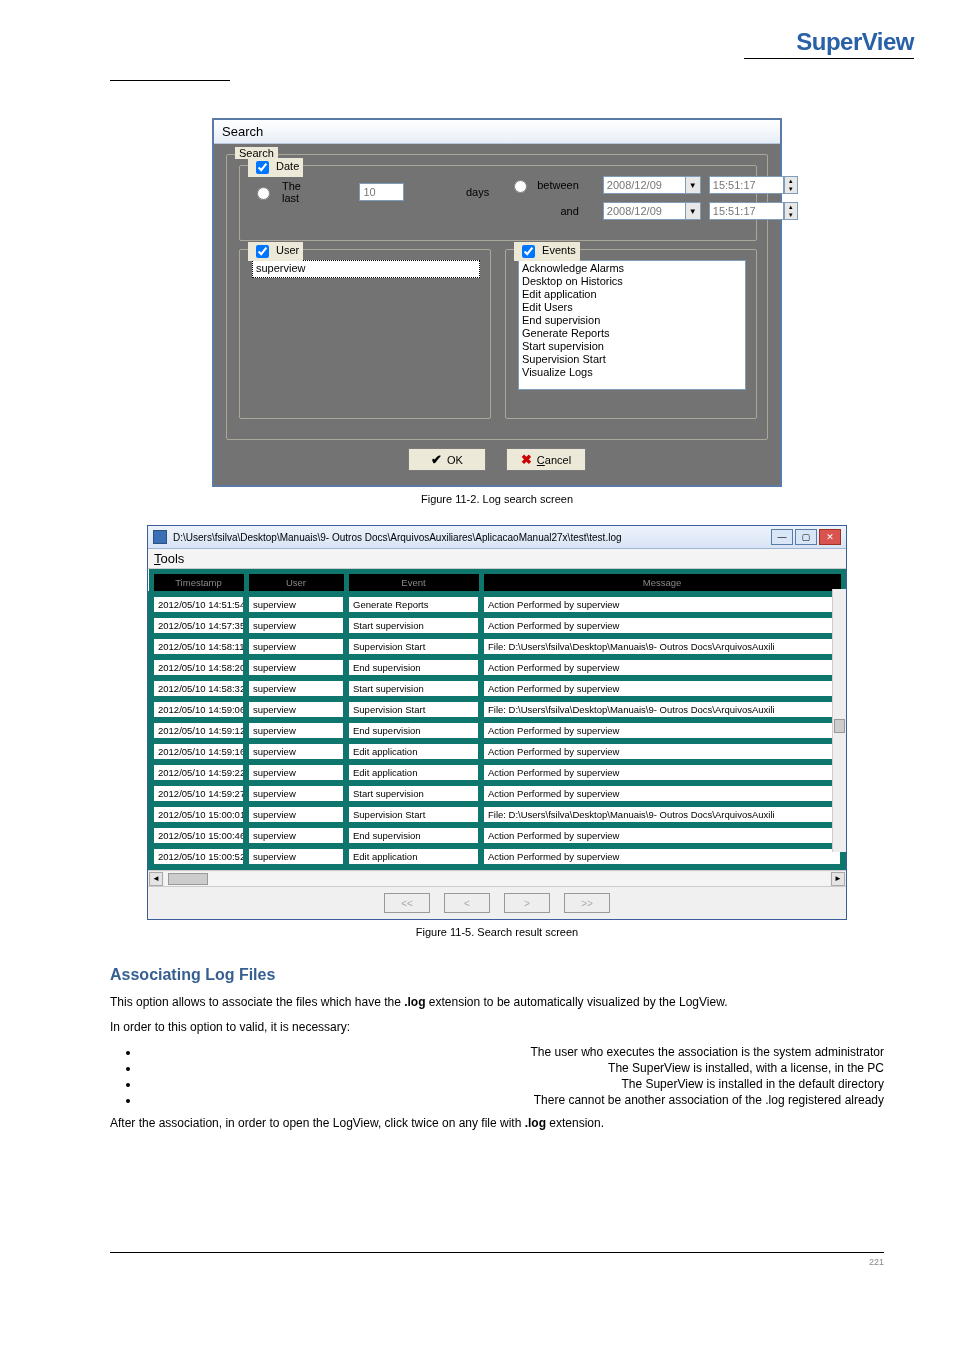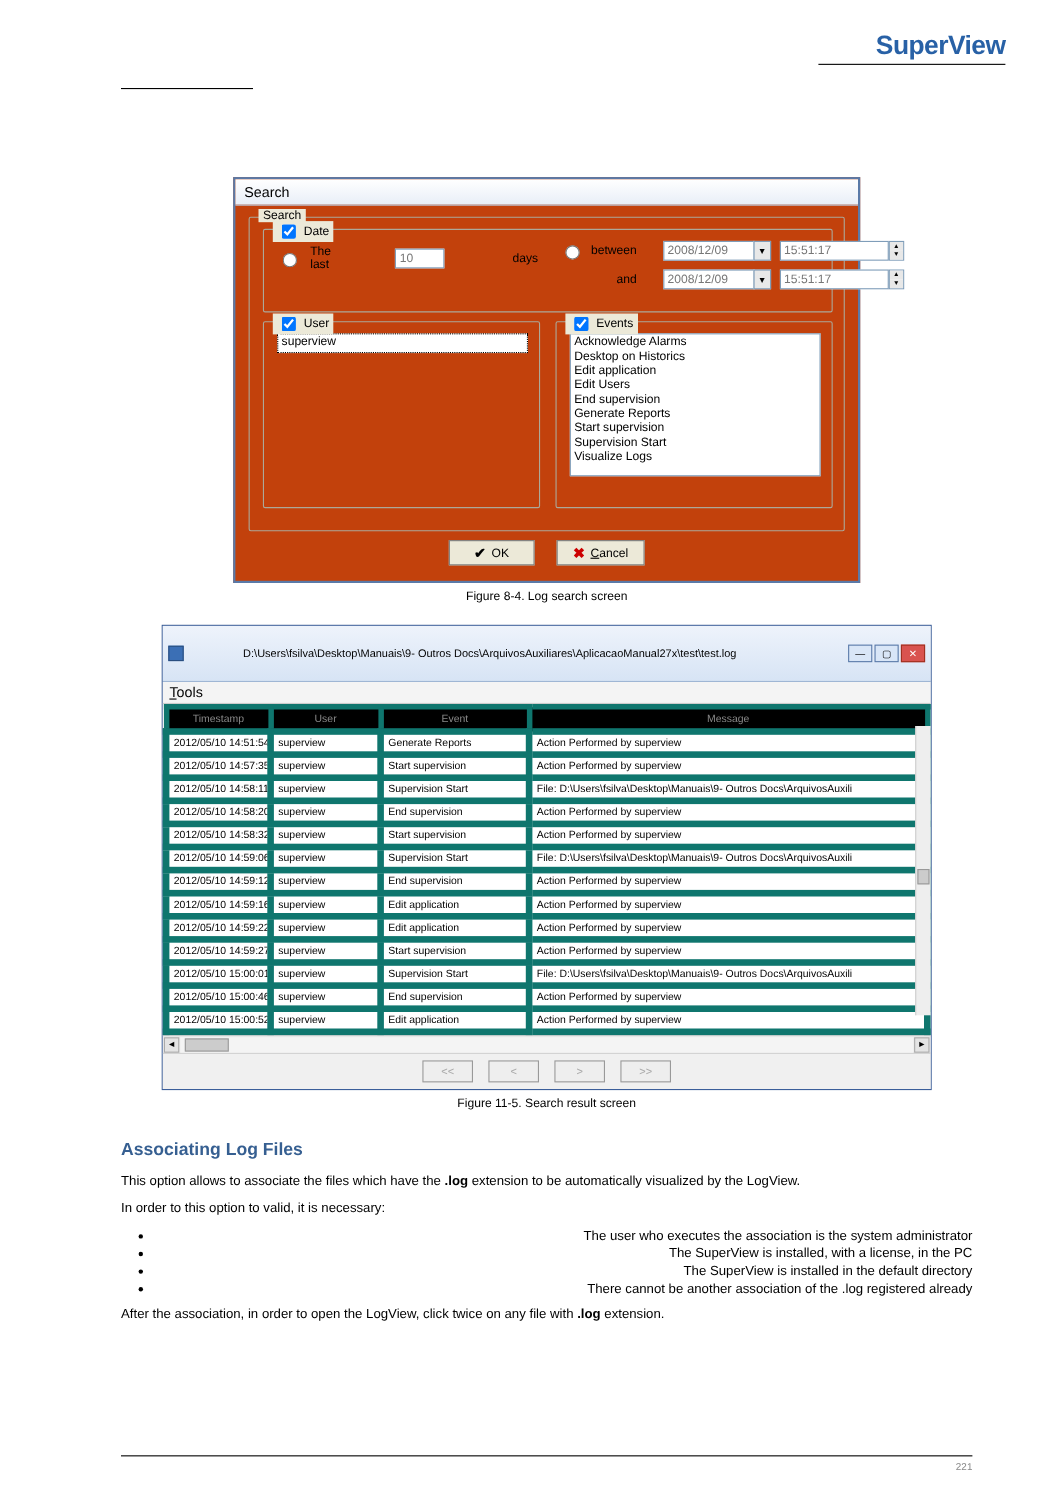--- a/index.html
+++ b/index.html
@@ -36,24 +36,24 @@
     width: 170px;
     text-align: right;
   }
   .figure-caption {
     text-align: center;
     font-size: 11px;
     margin: 6px 0 16px 0;
   }
   
   .dlg {
-    margin: 80px auto 0 auto;
+    margin: 37px auto 0 auto;
     width: 570px;
     border: 2px solid #5a7aa8;
-    background: #c2410c;
+    background: #737373;
     font-size: 11px;
   }
   .dlg-title {
     background: linear-gradient(#fff,#e8eef7);
     border-bottom: 1px solid #b8c7dc;
     padding: 4px 8px;
     font-size: 13px;
   }
   .dlg-body { padding: 10px 12px 14px 12px; }
   .group {
@@ -77,21 +77,21 @@
   .date-right { flex:1; }
   .date-right .line { display:flex; align-items:center; gap:8px; margin-bottom:8px; justify-content:flex-end;}
   .txt {
     border: 1px solid #7f9db9;
     background: #fff;
     font-size: 11px;
     padding: 1px 3px;
     height: 18px;
   }
   .txt[disabled]{ background:#fff; color:#777;}
-  .spin { width: 99px; }
+  .spin { width: 75px; }
   .datebox { width: 83px; }
   .radio { margin-right: 2px; vertical-align: middle; }
   .two-col { display:flex; gap:14px; }
   .two-col > .group { flex:1; min-height:170px;}
   .listbox {
     border:1px solid #7f9db9;
     background:#fff;
     width:100%;
     height:130px;
     padding:1px 3px;
@@ -130,26 +130,25 @@
   
   .logwin {
     margin: 20px auto 0 auto;
     width: 700px;
     border: 1px solid #3b5e9a;
     background:#f0f0f0;
     font-size:10px;
   }
   .logtitle {
     background: linear-gradient(#eef3fb,#d7e4f5);
-    padding:17px 5px;
+    padding:3px 5px;
     display:flex;
     align-items:center;
     justify-content:center;
     border-bottom:1px solid #9fb6d4;
-    gap:48px;
   }
   .logtitle .path { flex:1; margin:0 6px; font-size:10px; color:#000;}
   .winbtns { display:flex; gap:2px;}
   .wbtn { width:22px; height:16px; border:1px solid #5a7aa8; background:#d9e6f7; font-size:9px; display:flex; align-items:center; justify-content:center;}
   .wbtn.close { background:#d9534f; color:#fff; border-color:#a03020;}
   .menubar { background:#f4f4f4; border-bottom:1px solid #ccc; padding:2px 6px; font-size:13px;}
   .grid { width:100%; border-collapse:collapse; background:#fff; font-size:9.5px; table-layout:fixed;}
   .grid th {
     background:#000000;
     border:5px solid #0f766e;
@@ -301,21 +300,21 @@
           <span>OK</span>
         </button>
         <button class="btn">
           <span class="xmark">✖</span>
           <span><span class="ul">C</span>ancel</span>
         </button>
       </div>
     </div>
   </div>
 
-  <div class="figure-caption">Figure 8-4. Log search screen</div>
+  <div class="figure-caption">Figure 11-2. Log search screen</div>
 
   <div class="logwin">
     <div class="logtitle">
       <span class="appicon"></span>
       <span class="path">D:\Users\fsilva\Desktop\Manuais\9- Outros Docs\ArquivosAuxiliares\AplicacaoManual27x\test\test.log</span>
       <span class="winbtns">
         <span class="wbtn">—</span>
         <span class="wbtn">▢</span>
         <span class="wbtn close">✕</span>
       </span>

